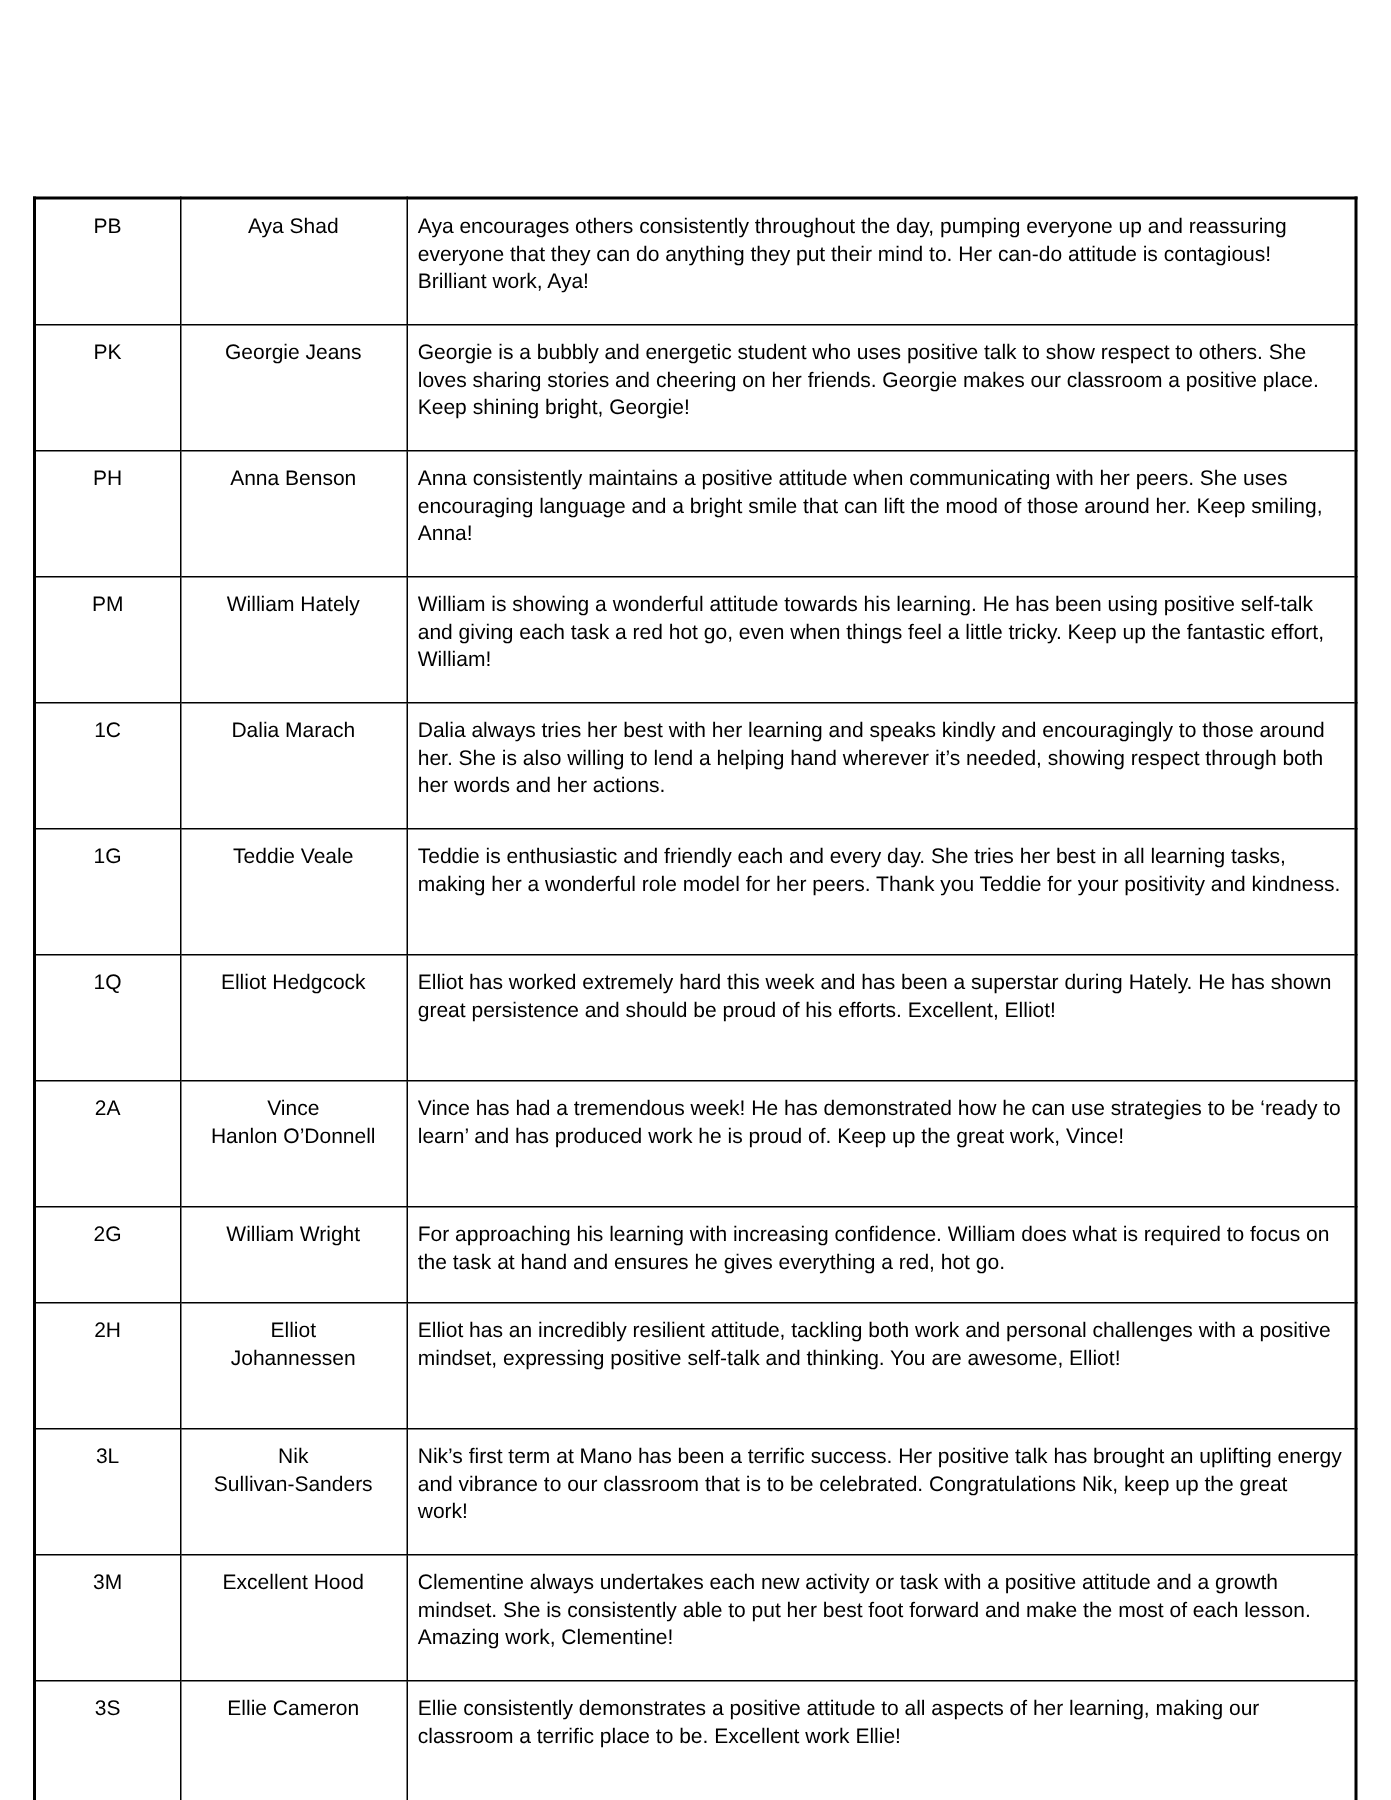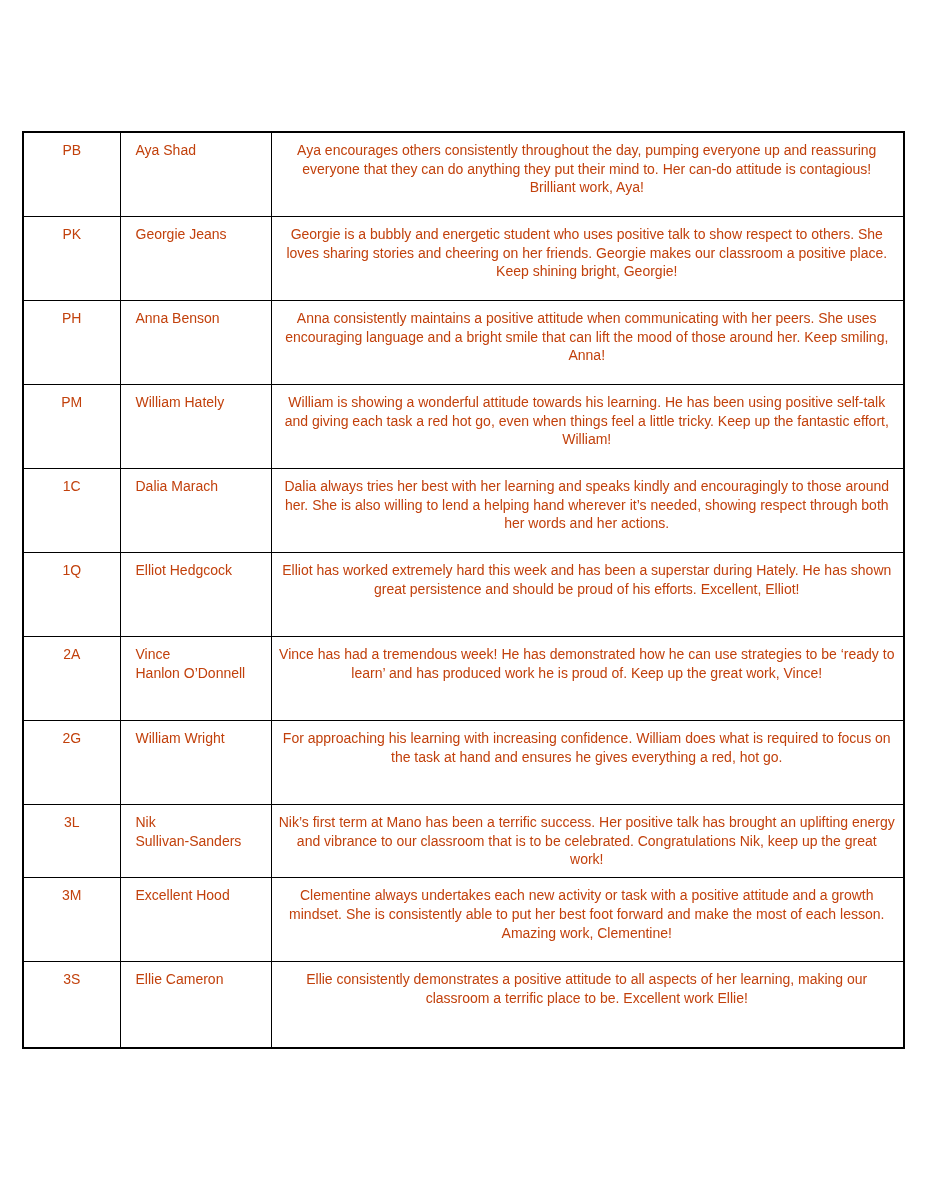--- a/index.html
+++ b/index.html
@@ -7,21 +7,21 @@
     padding: 0;
     background: #ffffff;
   }
   .page {
     position: relative;
     width: 927px;
     height: 1200px;
     background: #ffffff;
     overflow: hidden;
     font-family: "Liberation Sans", "DejaVu Sans", sans-serif;
-    color: #c2410c;
+    color: #000000;
   }
   table.awards {
     position: absolute;
     left: 22px;
     top: 131px;
     width: 881px;
     border-collapse: collapse;
     table-layout: fixed;
     border: 2px solid #000000;
   }
@@ -33,26 +33,26 @@
   }
   col.c-code { width: 97px; }
   col.c-name { width: 151px; }
   col.c-comment { width: 633px; }
   td.cell-code {
     text-align: center;
     padding-top: 8px;
     height: 74px; 
   }
   td.cell-name {
-    text-align: left;
-    padding: 8px 4px 0 15px;
+    text-align: center;
+    padding: 8px 4px 0 4px;
     white-space: pre-line;
   }
   td.cell-comment {
-    text-align: center;
+    text-align: left;
     padding: 8px 8px 8px 7px;
   }
   
   tr:nth-child(9) td.cell-code { height: 54px; }
   tr:last-child td.cell-code { height: 76px; }
 </style>
 </head>
 <body>
 
 <div class="page">
@@ -82,34 +82,45 @@
     <td class="cell-code">PM</td>
     <td class="cell-name">William Hately</td>
     <td class="cell-comment">William is showing a wonderful attitude towards his learning. He has been using positive self-talk and giving each task a red hot go, even when things feel a little tricky. Keep up the fantastic effort, William!</td>
   </tr>
         <tr>
     <td class="cell-code">1C</td>
     <td class="cell-name">Dalia Marach</td>
     <td class="cell-comment">Dalia always tries her best with her learning and speaks kindly and encouragingly to those around her. She is also willing to lend a helping hand wherever it’s needed, showing respect through both her words and her actions.</td>
   </tr>
         <tr>
+    <td class="cell-code">1G</td>
+    <td class="cell-name">Teddie Veale</td>
+    <td class="cell-comment">Teddie is enthusiastic and friendly each and every day. She tries her best in all learning tasks, making her a wonderful role model for her peers. Thank you Teddie for your positivity and kindness.</td>
+  </tr>
+        <tr>
     <td class="cell-code">1Q</td>
     <td class="cell-name">Elliot Hedgcock</td>
     <td class="cell-comment">Elliot has worked extremely hard this week and has been a superstar during Hately. He has shown great persistence and should be proud of his efforts. Excellent, Elliot!</td>
   </tr>
         <tr>
     <td class="cell-code">2A</td>
     <td class="cell-name">Vince
 Hanlon O’Donnell</td>
     <td class="cell-comment">Vince has had a tremendous week! He has demonstrated how he can use strategies to be ‘ready to learn’ and has produced work he is proud of. Keep up the great work, Vince!</td>
   </tr>
         <tr>
     <td class="cell-code">2G</td>
     <td class="cell-name">William Wright</td>
     <td class="cell-comment">For approaching his learning with increasing confidence. William does what is required to focus on the task at hand and ensures he gives everything a red, hot go.</td>
+  </tr>
+        <tr>
+    <td class="cell-code">2H</td>
+    <td class="cell-name">Elliot
+Johannessen</td>
+    <td class="cell-comment">Elliot has an incredibly resilient attitude, tackling both work and personal challenges with a positive mindset, expressing positive self-talk and thinking. You are awesome, Elliot!</td>
   </tr>
         <tr>
     <td class="cell-code">3L</td>
     <td class="cell-name">Nik
 Sullivan-Sanders</td>
     <td class="cell-comment">Nik’s first term at Mano has been a terrific success. Her positive talk has brought an uplifting energy and vibrance to our classroom that is to be celebrated. Congratulations Nik, keep up the great work!</td>
   </tr>
         <tr>
     <td class="cell-code">3M</td>
     <td class="cell-name">Excellent Hood</td>

